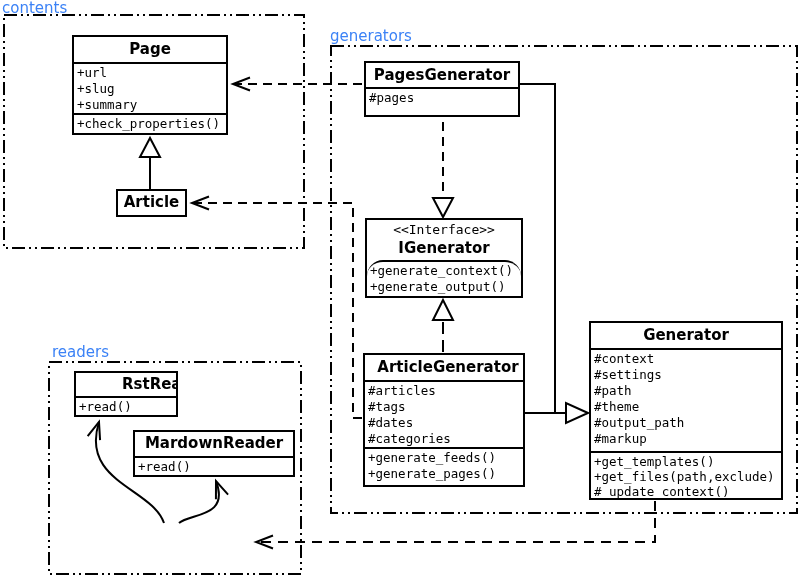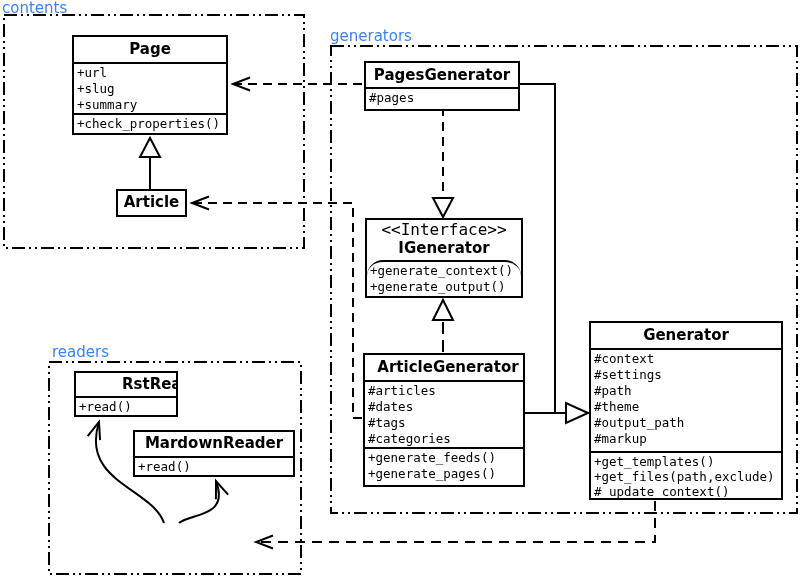--- a/index.html
+++ b/index.html
@@ -35,21 +35,21 @@
     font-weight:bold;
     font-size:15px;
     text-align:center;
     line-height:24px;
     overflow:hidden;
     white-space:nowrap;
   }
   .uml-stereo{
     font-family:"DejaVu Sans Mono","Liberation Mono",monospace;
     font-weight:normal;
-    font-size:16px;
+    font-size:13px;
     text-align:center;
     line-height:16px;
     white-space:nowrap;
   }
   .uml-section{
     box-sizing:border-box;
     border-top:2px solid #000;
     overflow:hidden;
     padding:1px 0;
   }
@@ -124,21 +124,21 @@
     </div>
     <div class="uml-section" style="flex:1;">
       <div class="uml-row">+check_properties()</div>
     </div>
   </div>
 
   <div class="uml-class" style="left:116px;top:189px;width:71px;height:28px;">
     <div class="uml-title" style="height:24px;line-height:22px;">Article</div>
   </div>
 
-  <div class="uml-class" style="left:364px;top:61px;width:156px;height:50px;">
+  <div class="uml-class" style="left:364px;top:61px;width:156px;height:56px;">
     <div class="uml-title" style="height:24px;">PagesGenerator</div>
     <div class="uml-section" style="flex:1;">
       <div class="uml-row">#pages</div>
     </div>
   </div>
 
   <div class="uml-class" style="left:365px;top:218px;width:158px;height:80px;">
     <div class="uml-title" style="height:40px;line-height:20px;padding-top:2px;">
       <div class="uml-stereo">&lt;&lt;Interface&gt;&gt;</div>
       <div>IGenerator</div>
@@ -146,22 +146,22 @@
     <div class="uml-section" style="flex:1;border-radius:16px;">
       <div class="uml-row">+generate_context()</div>
       <div class="uml-row">+generate_output()</div>
     </div>
   </div>
 
   <div class="uml-class" style="left:363px;top:353px;width:162px;height:134px;">
     <div class="uml-title" style="height:25px;margin-left:8px;">ArticleGenerator</div>
     <div class="uml-section" style="height:67px;">
       <div class="uml-row">#articles</div>
+      <div class="uml-row">#tags</div>
       <div class="uml-row">#dates</div>
-      <div class="uml-row">#tags</div>
       <div class="uml-row">#categories</div>
     </div>
     <div class="uml-section" style="flex:1;">
       <div class="uml-row">+generate_feeds()</div>
       <div class="uml-row">+generate_pages()</div>
     </div>
   </div>
 
   <div class="uml-class" style="left:589px;top:321px;width:194px;height:179px;">
     <div class="uml-title" style="height:25px;">Generator</div>

